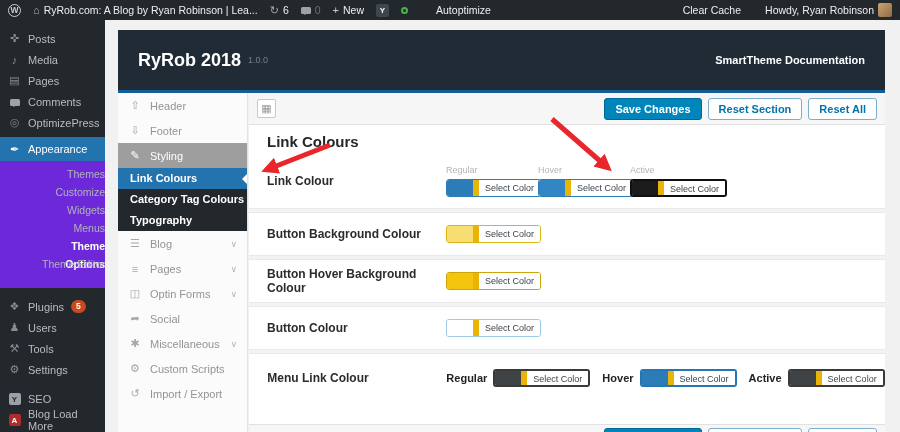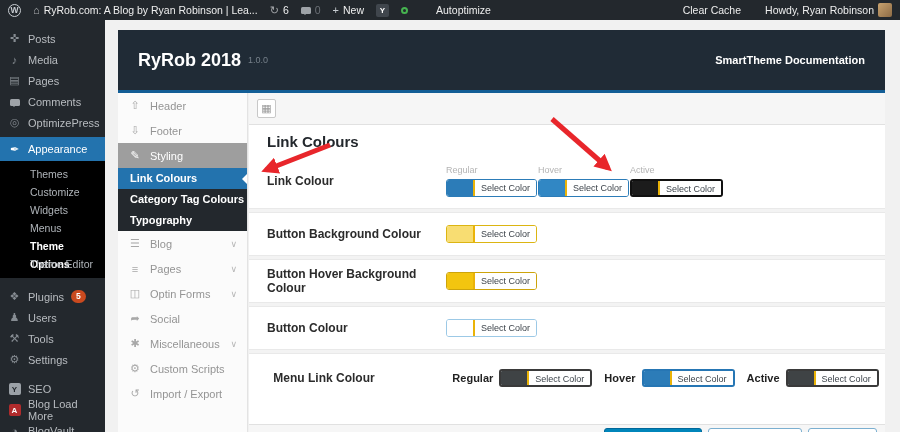--- a/index.html
+++ b/index.html
@@ -35,21 +35,21 @@
   
   .sidebar { position:absolute; top:20px; left:0; width:105px; bottom:0;
              background:#23282d; color:#b8bcc0; font-size:11px; padding-top:8px; z-index:30; }
   .sb-item { position:relative; display:flex; align-items:center; gap:7px;
              height:21px; padding:0 8px; cursor:pointer; }
   .sb-item .icon { width:13px; text-align:center; color:#868c92; font-size:11px; flex:none; }
   .sb-item.active { background:#2373ae; color:#fff; height:24px; margin-top:4px; }
   .sb-item.active .icon { color:#fff; }
   .sb-item.active::after { content:""; position:absolute; right:-6px; top:50%;
              margin-top:-6px; border:6px solid transparent; border-left-color:#2373ae; }
-  .sb-sub { background:#000000; padding:4px 0 5px; }
+  .sb-sub { background:#6d28d9; padding:4px 0 15px;text-align:right; }
   .sb-sub-item { height:18px; line-height:18px; padding-left:30px; color:#b0b5ba;
                  font-size:10.5px; cursor:pointer; }
   .sb-sub-item.current { color:#fff; font-weight:bold; }
   .sb-gap { height:8px; }
   .badge { background:#ca4a1f; color:#fff; border-radius:9px; font-size:8.5px;
            font-weight:bold; padding:1px 5px; line-height:1.2; }
   .sq-ico { width:12px; height:12px; border-radius:2px; font-size:8px; font-weight:bold;
             display:inline-flex; align-items:center; justify-content:center; flex:none; }
   .sq-seo { background:#9ba1a7; color:#23282d; }
   .sq-alm { background:#b02b2c; color:#fff; }
@@ -104,21 +104,21 @@
          border-bottom:1px solid #e9e9e9; }
 
   .state-cols { display:flex; gap:10px; }
   .state-col { width:82px; }
   .state-cap { font-size:9px; color:#b4b4b4; margin-bottom:4px; }
 
   .picker { display:inline-flex; height:18px; border-radius:3px; overflow:hidden;
             background:#fff; border:1px solid #2c7cb8; cursor:pointer; vertical-align:middle; }
   .picker .swatch { width:26px; flex:none; }
   .picker .pk-label { font-size:9px; color:#3c434a; line-height:16px; padding:0 6px;
-                      background:#fff; border-left:2px solid #eab308; white-space:nowrap; }
+                      background:#fff; border-left:6px solid #eab308; white-space:nowrap; }
   .picker.bd-black { border:2px solid #111; }
   .picker.bd-gold1 { border:1px solid #dcb512; }
   .picker.bd-gold2 { border:1px solid #cda40b; }
   .picker.bd-ltblue { border:1px solid #9cc9e6; }
   .picker.bd-dark2 { border:2px solid #3a3a3a; }
   .picker.bd-blue2 { border:2px solid #2676b4; }
 
   .inline-states { display:flex; align-items:center; gap:6px; }
   .inline-cap { font-size:11px; font-weight:bold; color:#222; margin-left:6px; }
   .inline-cap:first-child { margin-left:0; }
@@ -292,20 +292,25 @@
     </div>
     <div class="om-item">
       <span class="icon">↺</span>
       <span>Import / Export</span>
     </div>
   </div>
 
   <div class="settings">
     <div class="toolbar">
       <div class="grid-btn">▦</div>
+      <div class="tb-buttons">
+        <button class="btn btn-primary">Save Changes</button>
+        <button class="btn btn-secondary">Reset Section</button>
+        <button class="btn btn-secondary">Reset All</button>
+      </div>
     </div>
 
     <div class="section-title">Link Colours</div>
 
     <div class="row row1">
       <div class="row-label">Link Colour</div>
       <div class="state-cols">
         <div class="state-col">
           <div class="state-cap">Regular</div>
           <div class="picker">

